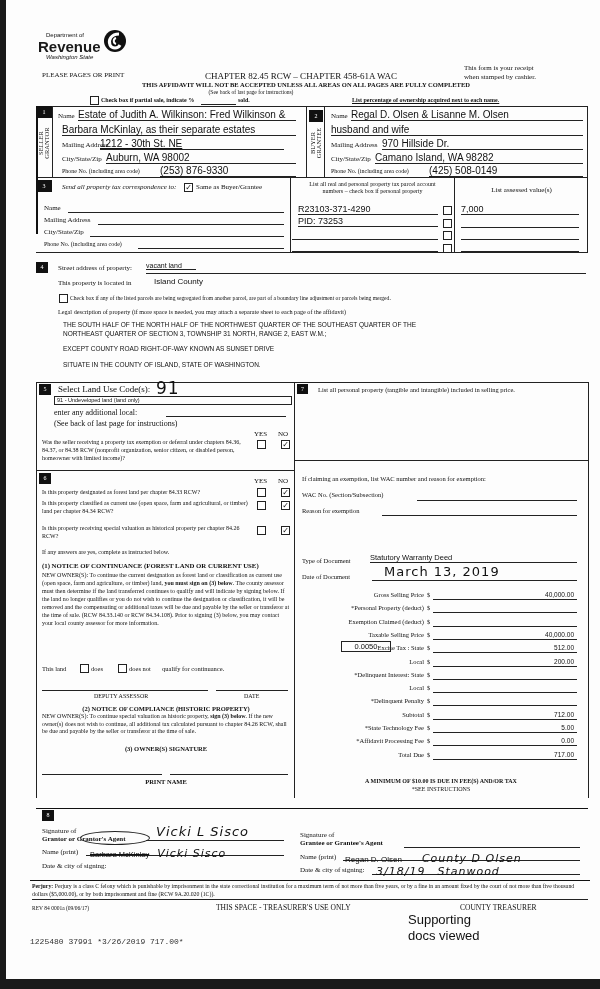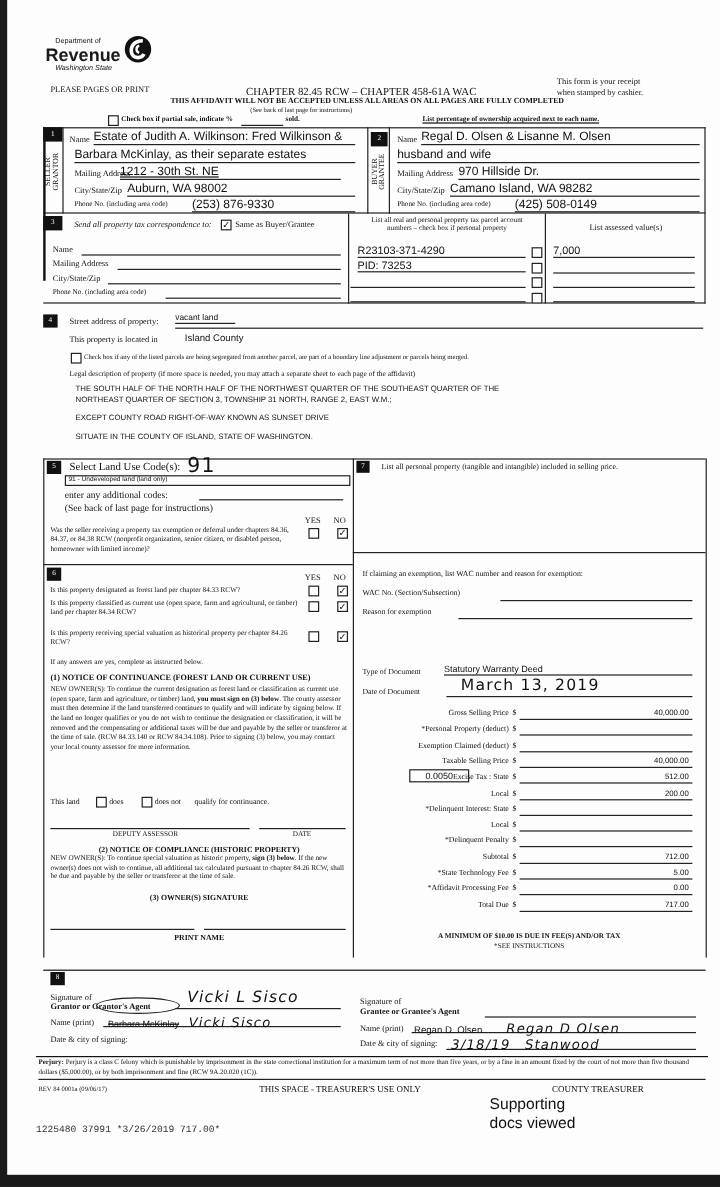--- a/index.html
+++ b/index.html
@@ -145,21 +145,21 @@
 
   <div class="hline" style="left:30px;top:382px;width:552px;"></div>
   <div class="vline" style="left:30px;top:382px;height:416px;"></div>
   <div class="vline" style="left:288px;top:382px;height:416px;"></div>
   <div class="vline" style="left:582px;top:382px;height:416px;"></div>
 
   <div class="secnum" style="left:33px;top:384px;width:12px;height:11px;line-height:11px;">5</div>
   <div class="abs t9" style="left:52px;top:384px;">Select Land Use Code(s):</div>
   <div class="abs hand" style="left:150px;top:378px;font-size:17px;font-style:normal;">91</div>
   <div class="abs sans" style="left:48px;top:396px;width:238px;height:9px;border:1px solid #222;font-size:5.5px;line-height:7px;padding-left:2px;">91 - Undeveloped land (land only)</div>
-  <div class="abs t8" style="left:48px;top:408px;">enter any additional codes:</div>
+  <div class="abs t8" style="left:48px;top:408px;">enter any additional local:</div>
   <div class="line" style="left:160px;top:416px;width:120px;"></div>
   <div class="abs t8" style="left:48px;top:419px;">(See back of last page for instructions)</div>
   <div class="abs t7" style="left:248px;top:430px;">YES</div>
   <div class="abs t7" style="left:272px;top:430px;">NO</div>
   <div class="abs" style="left:36px;top:438px;width:210px;font-size:6px;line-height:8px;">Was the seller receiving a property tax exemption or deferral under chapters 84.36, 84.37, or 84.38 RCW (nonprofit organization, senior citizen, or disabled person, homeowner with limited income)?</div>
   <div class="cb" style="left:251px;top:440px;"></div>
   <div class="cb" style="left:275px;top:440px;">✓</div>
 
   <div class="hline" style="left:30px;top:470px;width:258px;"></div>
   <div class="secnum" style="left:33px;top:473px;width:12px;height:11px;line-height:11px;">6</div>
@@ -306,21 +306,21 @@
     <span class="hand" style="font-size:11px;padding-left:4px;">Vicki Sisco</span>
   </div>
   <div class="abs t7" style="left:36px;top:862px;">Date &amp; city of signing:</div>
 
   <div class="abs t7" style="left:294px;top:831px;">Signature of</div>
   <div class="abs t7 b" style="left:294px;top:839px;">Grantee or Grantee's Agent</div>
   <div class="line" style="left:398px;top:847px;width:176px;"></div>
   <div class="abs t7" style="left:294px;top:853px;">Name (print)</div>
   <div class="abs uline" style="left:337px;top:848px;width:237px;height:13px;">
     <span class="fill" style="font-size:8px;padding-left:2px;">Regan D. Olsen</span>
-    <span class="hand" style="font-size:11px;padding-left:16px;">Regan D Olsen</span>
+    <span class="hand" style="font-size:11px;padding-left:16px;">County D Olsen</span>
   </div>
   <div class="abs t7" style="left:294px;top:866px;">Date &amp; city of signing:</div>
   <div class="abs uline" style="left:366px;top:861px;width:208px;height:14px;">
     <span class="hand" style="font-size:11px;padding-left:4px;">3/18/19</span>
     <span class="hand" style="font-size:11px;padding-left:8px;">Stanwood</span>
   </div>
 
   <div class="hline" style="left:24px;top:880px;width:560px;border-top:1.5px solid #111;"></div>
   <div class="abs" style="left:26px;top:883px;width:556px;font-size:5.8px;line-height:7.5px;border-bottom:1px solid #222;padding-bottom:1px;">
     <b>Perjury:</b> <span>Perjury is a class C felony which is punishable by imprisonment in the state correctional institution for a maximum term of not more than five years, or by a fine in an amount fixed by the court of not more than five thousand dollars ($5,000.00), or by both imprisonment and fine (RCW 9A.20.020 (1C)).</span>

